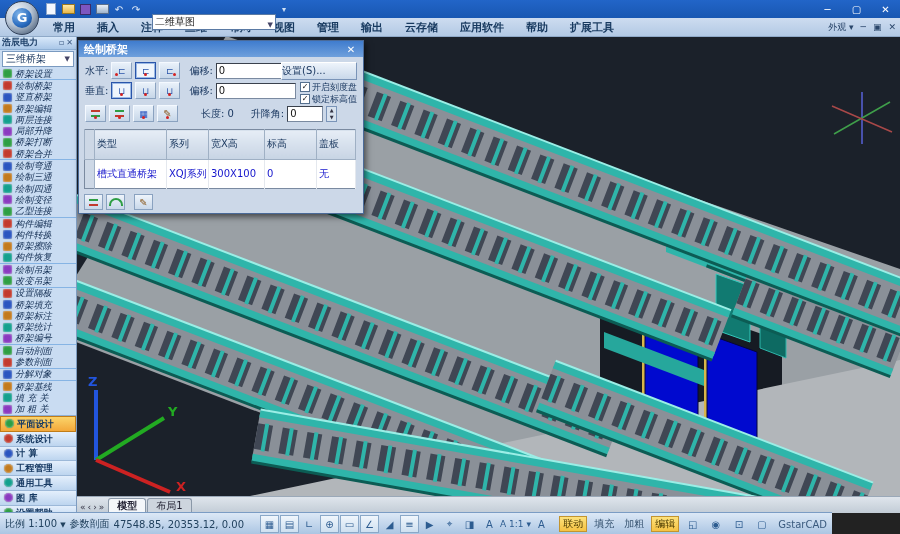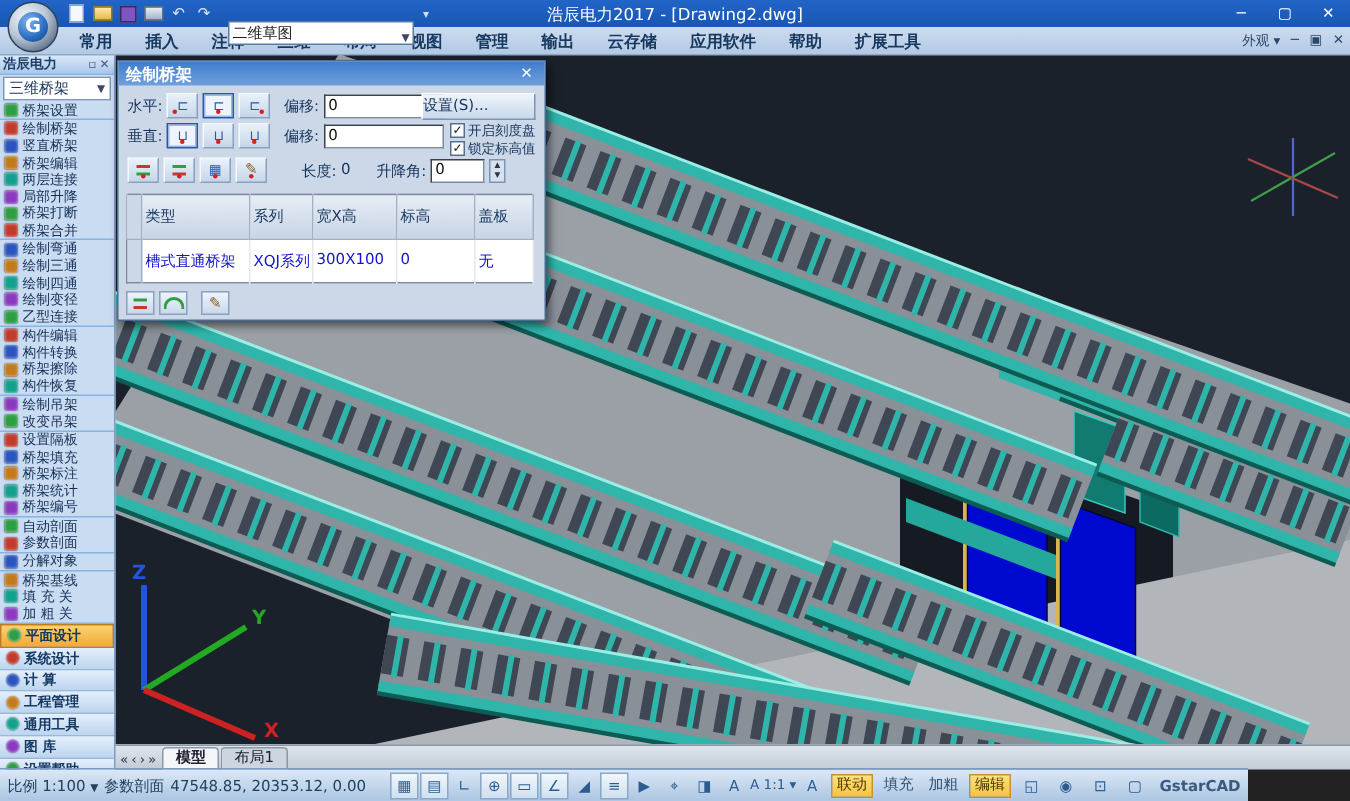--- a/index.html
+++ b/index.html
@@ -41,21 +41,21 @@
   .sidebar{position:absolute;left:0;top:36px;width:76px;height:476px;background:#c9dcf2;
     border-right:1px solid #7e9cc0;z-index:20;display:flex;flex-direction:column;}
   .sb-header{height:14px;background:linear-gradient(#dcebfb,#aac7e8);display:flex;align-items:center;
     font-size:9px;font-weight:bold;color:#1d3f68;padding:0 2px;border-bottom:1px solid #8fb0d4;}
   .sb-header .t{flex:1;}
   .sb-header .hbtn{font-size:8px;color:#3c5a82;padding:0 1px;}
   .sb-dropdown{height:14px;margin:1px 2px;background:#fff;border:1px solid #7a9ac0;display:flex;
     align-items:center;font-size:10px;color:#15335c;padding:0 3px;}
   .sb-dropdown .t{flex:1;text-align:left;}
   .sb-dropdown .arr{font-size:7px;color:#446;}
-  .sb-items{flex:0 0 auto;}
+  .sb-items{flex:0 0 auto;font-style:italic;}
   .sb-item{height:11.3px;display:flex;align-items:center;gap:3px;padding-left:3px;cursor:default;}
   .sb-item .ic{width:9px;height:9px;border-radius:2px;flex:0 0 auto;
     box-shadow:inset 0 0 2px rgba(255,255,255,.7),0 0 1px rgba(0,0,0,.5);}
   .sb-item .lbl{font-size:10px;color:#142f54;white-space:nowrap;transform:scale(.92);transform-origin:left center;}
   .sb-item.divided{border-bottom:1px solid #86b4e4;}
   .sb-nav{margin-top:auto;border-top:1px solid #8fb0d4;}
   .nav-btn{height:13.8px;display:flex;align-items:center;gap:3px;padding-left:4px;
     background:linear-gradient(#e4effc,#bdd5ef);border-bottom:1px solid #9cb8d8;}
   .nav-btn .ic{width:9px;height:9px;border-radius:50%;box-shadow:inset 0 0 2px rgba(255,255,255,.8),0 0 1px rgba(0,0,0,.5);}
   .nav-btn .lbl{font-size:10px;font-weight:bold;color:#173a63;white-space:nowrap;transform:scale(.92);transform-origin:left center;}
@@ -112,21 +112,21 @@
     font-size:10px;color:#22425f;z-index:40;}
   .sb-left{display:flex;align-items:center;gap:4px;margin-left:5px;white-space:nowrap;}
   .sb-icons{display:flex;align-items:center;gap:1px;margin-left:16px;}
   .sico{width:17px;height:16px;display:flex;align-items:center;justify-content:center;font-size:10px;
     color:#2d5c90;border:1px solid transparent;}
   .sico.on{background:linear-gradient(#f0f6fc,#cfe0f0);border:1px solid #8aa8c8;}
   .sb-right{margin-left:auto;display:flex;align-items:center;gap:4px;margin-right:5px;}
   .stog{padding:0 3px;height:14px;line-height:14px;font-size:10px;color:#33506e;}
   .stog.on{background:linear-gradient(#fde27c,#f5c242);border:1px solid #c29430;color:#4a3a00;}
   .annoscale{font-size:9px;color:#2d5c90;}
-  .brand{font-size:10px;color:#3a5a7e;font-weight:bold;margin-left:3px;}
+  .brand{font-size:10px;color:#3a5a7e;font-weight:normal;margin-left:3px;}
 </style>
 </head>
 <body>
 
 <div class="titlebar">
   <div class="logo">
       <div class="logo-core">G</div>
     </div>
   <div class="qat">
     <span class="qi">
@@ -142,21 +142,20 @@
         <span class="printer"></span>
       </span>
     <span class="qi">↶</span>
     <span class="qi">↷</span>
     <div class="combo">
       <span class="cval">二维草图</span>
       <span class="arr">▼</span>
     </div>
     <span class="qat-more">▾</span>
   </div>
-  <div class="wtitle">浩辰电力2017 - [Drawing2.dwg]</div>
   <div class="winbtns">
     <span>─</span>
     <span>▢</span>
     <span>✕</span>
   </div>
 </div>
 
 <div class="ribbonrow">
   <div class="rtabs">
 

